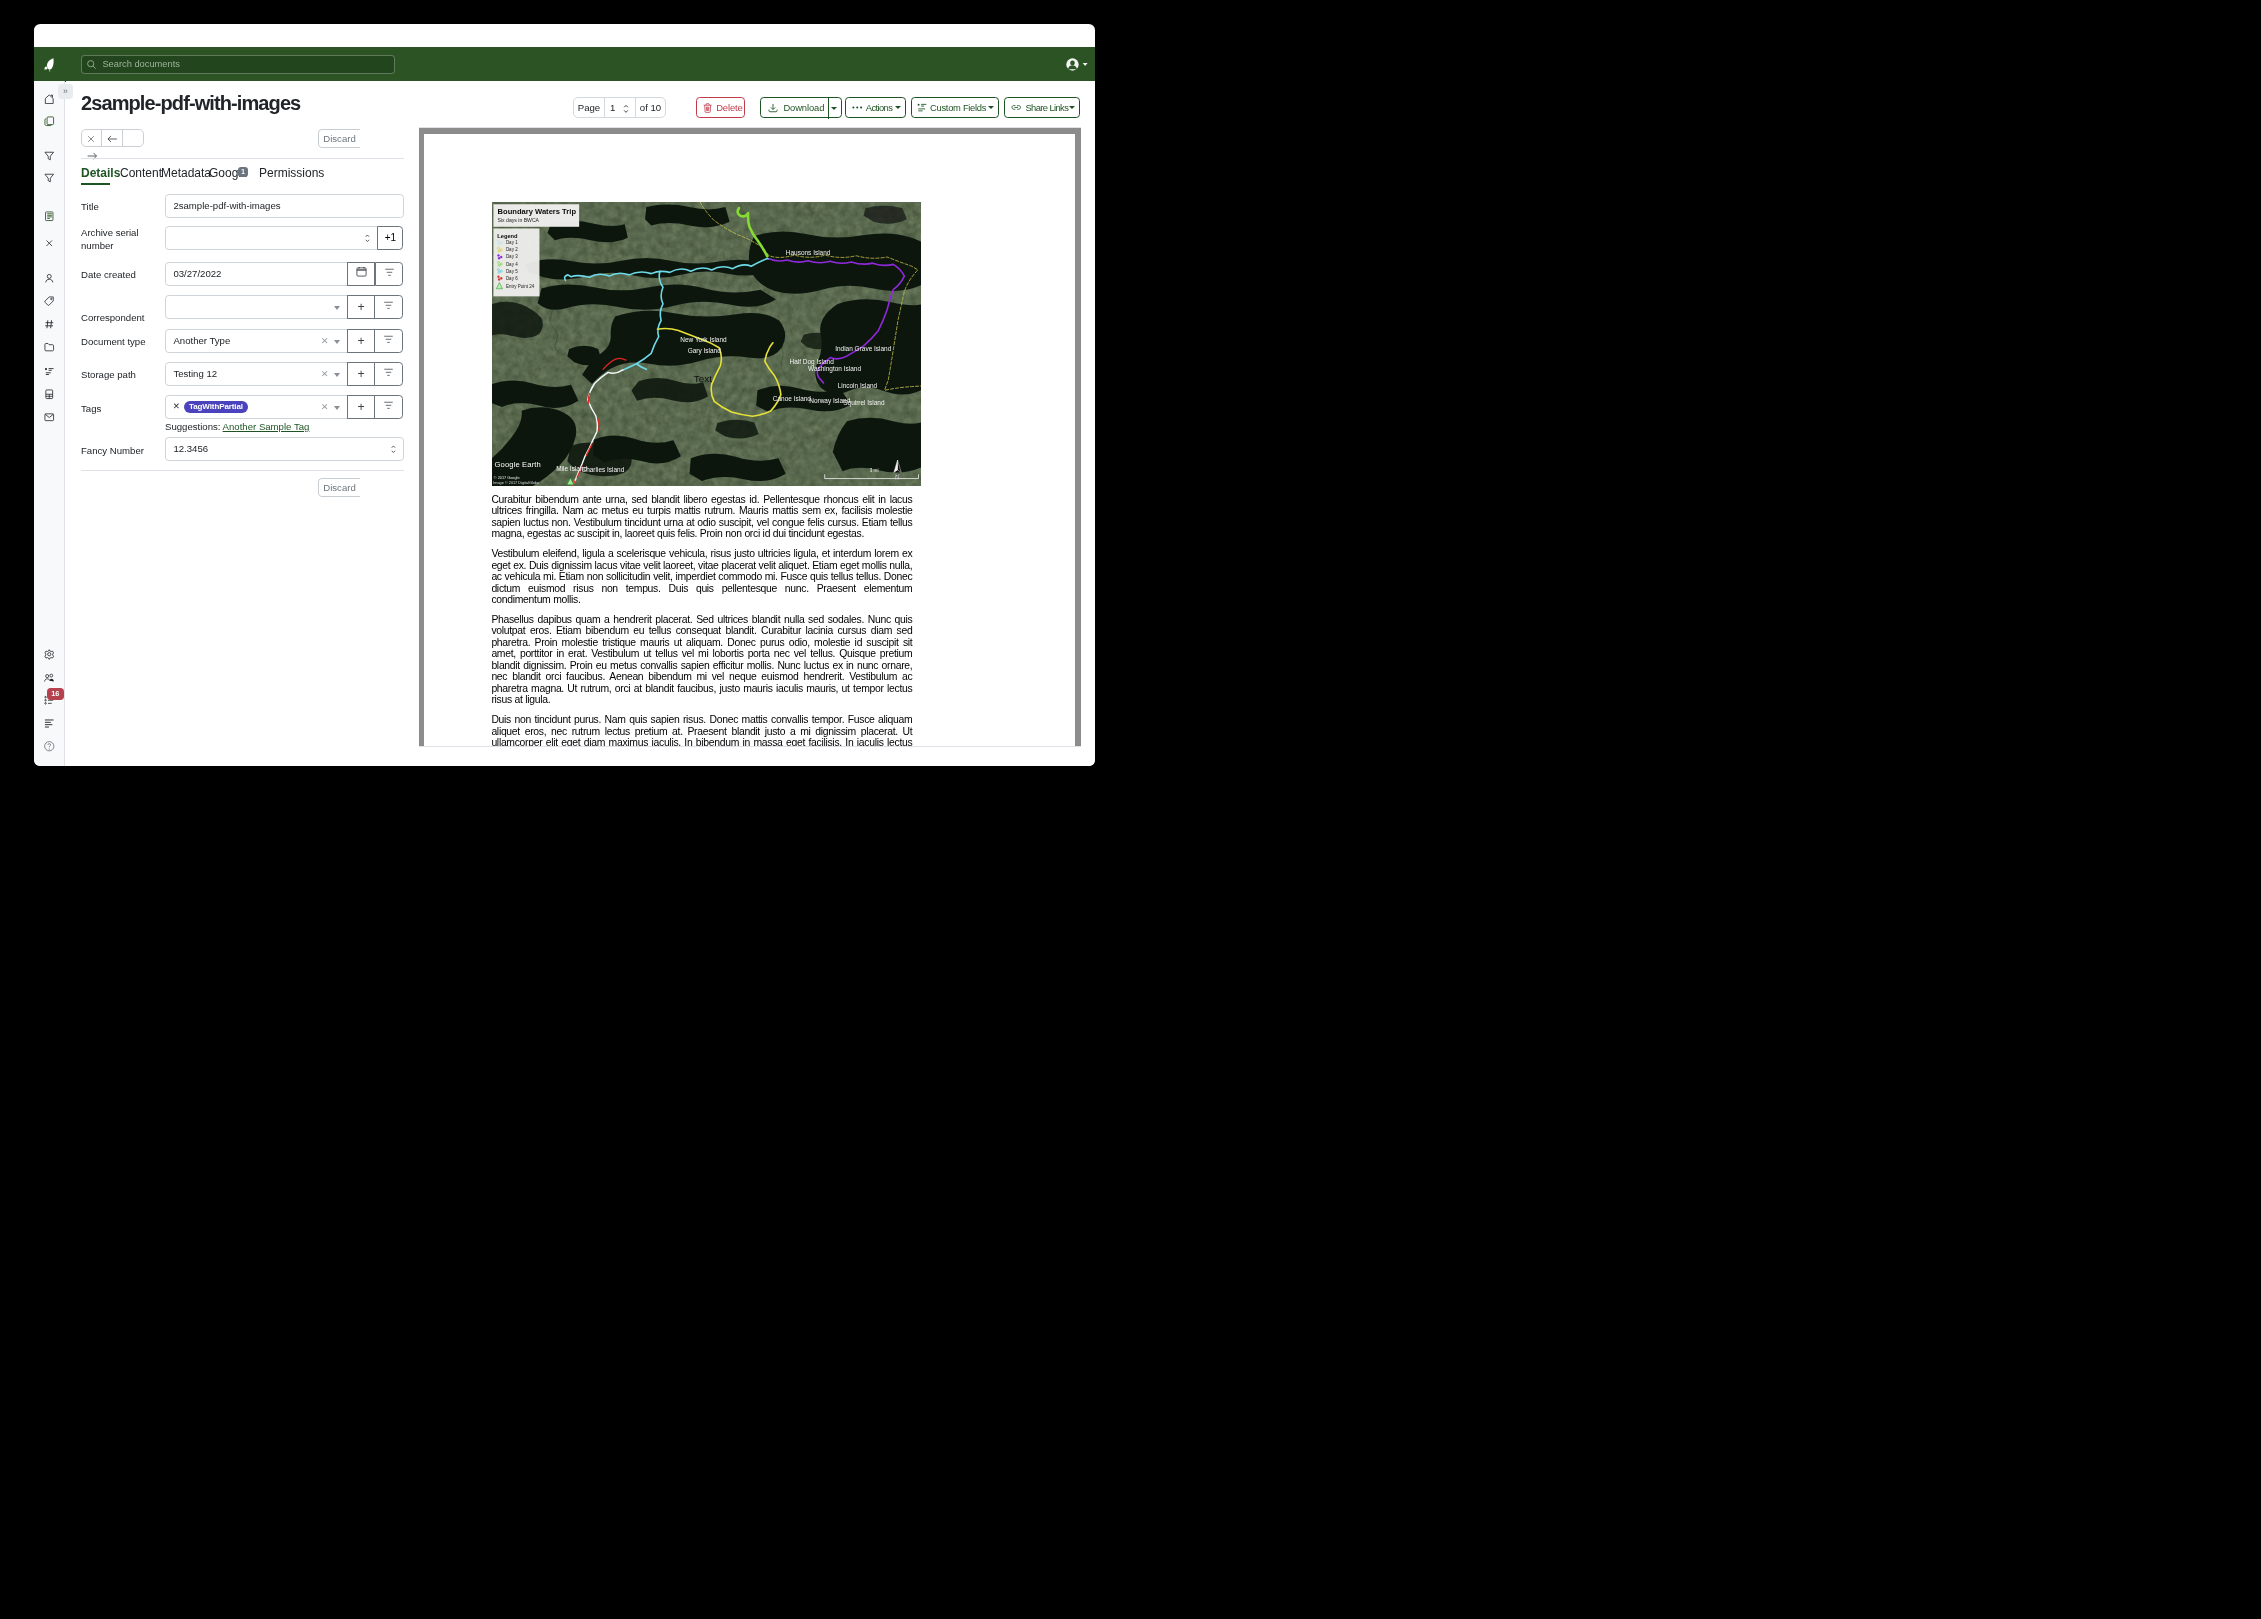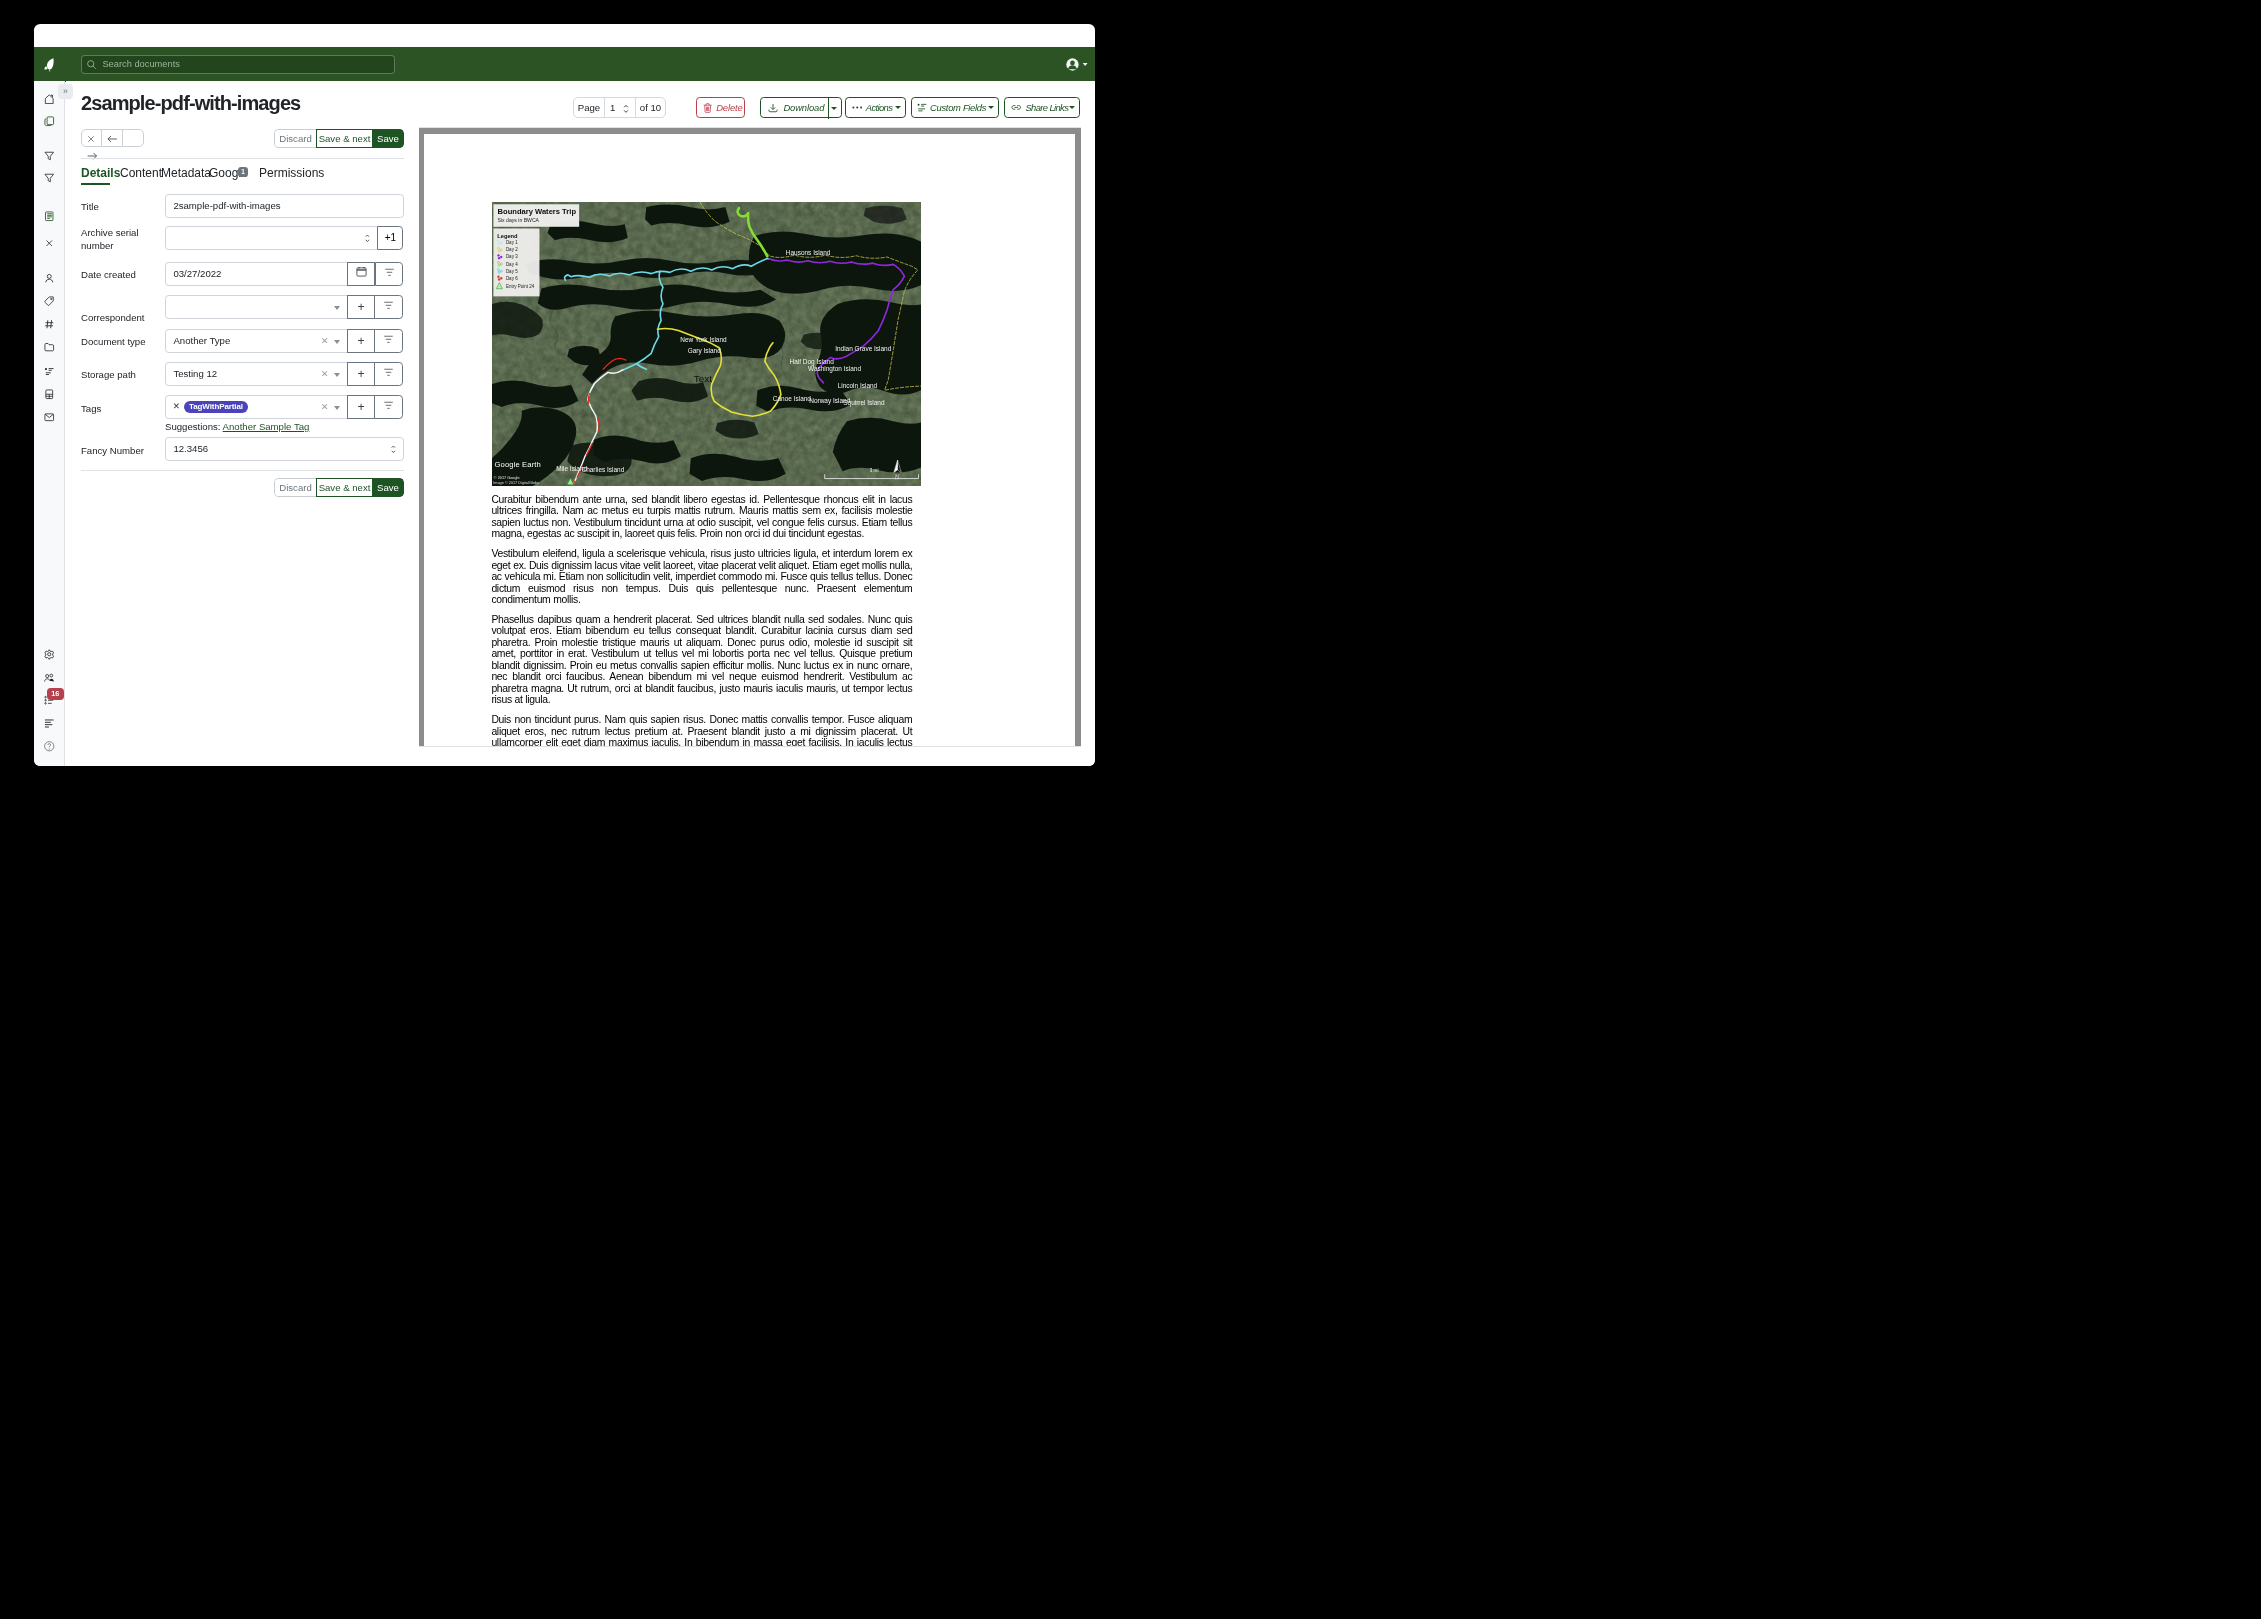--- a/index.html
+++ b/index.html
@@ -18,34 +18,34 @@
   .ahead { position:absolute; left:0; top:23px; width:100%; height:35px; background:#2b5324; }
   .sbox { position:absolute; left:47px; top:8px; width:314px; height:18.5px; background:rgba(10,25,5,0.22); border:0.6px solid rgba(255,255,255,0.28); border-radius:3.7px; color:#9db398; font-size:9.3px; line-height:17.3px; padding-left:20.4px; }
   
   .sbar { position:absolute; left:0; top:57px; width:31px; height:685px; background:#f8f9fa; border-right:0.6px solid #dee2e6; }
   .sic { position:absolute; left:10px; width:10.5px; height:10.5px; }
   .expbtn { position:absolute; left:24px; top:60px; width:15px; height:15.4px; background:#e9ecef; border-radius:3.7px; color:#6c757d; text-align:center; line-height:15px; font-size:8.6px; z-index:5; }
   
   .main { position:absolute; left:32px; top:57px; right:0; bottom:0; background:#fff; }
   h1.doct { position:absolute; left:15px; top:11px; font-size:20px; font-weight:700; color:#212529; letter-spacing:-0.9px; }
   
-  .btn { position:absolute; top:16.4px; height:21px; border-radius:3.7px; font-size:9.4px; letter-spacing:-0.1px; border:0.6px solid; background:#fff; display:flex; align-items:center; white-space:nowrap;font-style:italic; }
+  .btn { position:absolute; top:16.4px; height:21px; border-radius:3.7px; font-size:9.4px; letter-spacing:-0.1px; border:0.6px solid; background:#fff; display:flex; align-items:center; white-space:nowrap; }
   .bdel { color:#c03c49; border-color:#c03c49; }
   .bgrn { color:#1e5424; border-color:#1e5424; }
   .caret { top:9px; width:0; height:0; border-left:3.1px solid transparent; border-right:3.1px solid transparent; border-top:3.7px solid #1e5424; }
   .vsep { top:-0.6px; height:21px; width:0.6px; background:#1e5424; }
   .pgroup { position:absolute; top:16.4px; left:507px; width:93px; height:21px; border:0.6px solid #d4d9dd; border-radius:5px; font-size:9.6px; color:#212529; }
   .pglab { position:absolute; top:0; height:20px; line-height:20px; text-align:center; }
   .pgsep { position:absolute; top:0; width:0.6px; height:20px; background:#d4d9dd; }
   .spinner { position:absolute; }
   
   .xgroup { position:absolute; left:14.5px; top:48px; height:18px; border:0.6px solid #ccd0d4; border-radius:5px; width:63px; }
   .xcell { display:inline-block; width:20.6px; height:17px; text-align:center; vertical-align:top; padding-top:4.3px; }
   .dgroup { position:absolute; left:208px; width:130px; height:18.5px; border-radius:4.3px; overflow:hidden; font-size:9.6px; }
-  .dcell { display:inline-block; height:18.5px; line-height:17.3px; text-align:center; vertical-align:top; }
+  .dcell { display:inline-block; height:18.5px; line-height:17.3px; text-align:center; vertical-align:top;margin-left:44px; }
   .ddis { width:42px; color:#6c757d; border:0.6px solid #c8cdd1; border-right:none; border-radius:4.3px 0 0 4.3px; }
   .dnext { width:57px; color:#1e5424; border:0.6px solid #1e5424; }
   .dsave { width:31px; color:#fff; background:#1e5424; border:0.6px solid #1e5424; border-left:none; border-radius:0 4.3px 4.3px 0; }
   .hr { position:absolute; left:15px; width:323px; height:0.6px; background:#dee2e6; }
   .tab { position:absolute; top:85px; font-size:12px; color:#212529; }
   .tact { color:#1e5424; font-weight:700; }
   .tabline { position:absolute; left:15px; top:102px; width:29px; height:1.9px; background:#1e5424; }
   .nbadge { position:absolute; left:172px; top:86px; width:10.2px; height:10.2px; border-radius:3.1px; background:#6c757d; color:#fff; font-size:6.5px; font-weight:700; text-align:center; line-height:10.2px; }
   
   .flabel { position:absolute; left:15px; font-size:9.6px; color:#212529; line-height:13px; }

